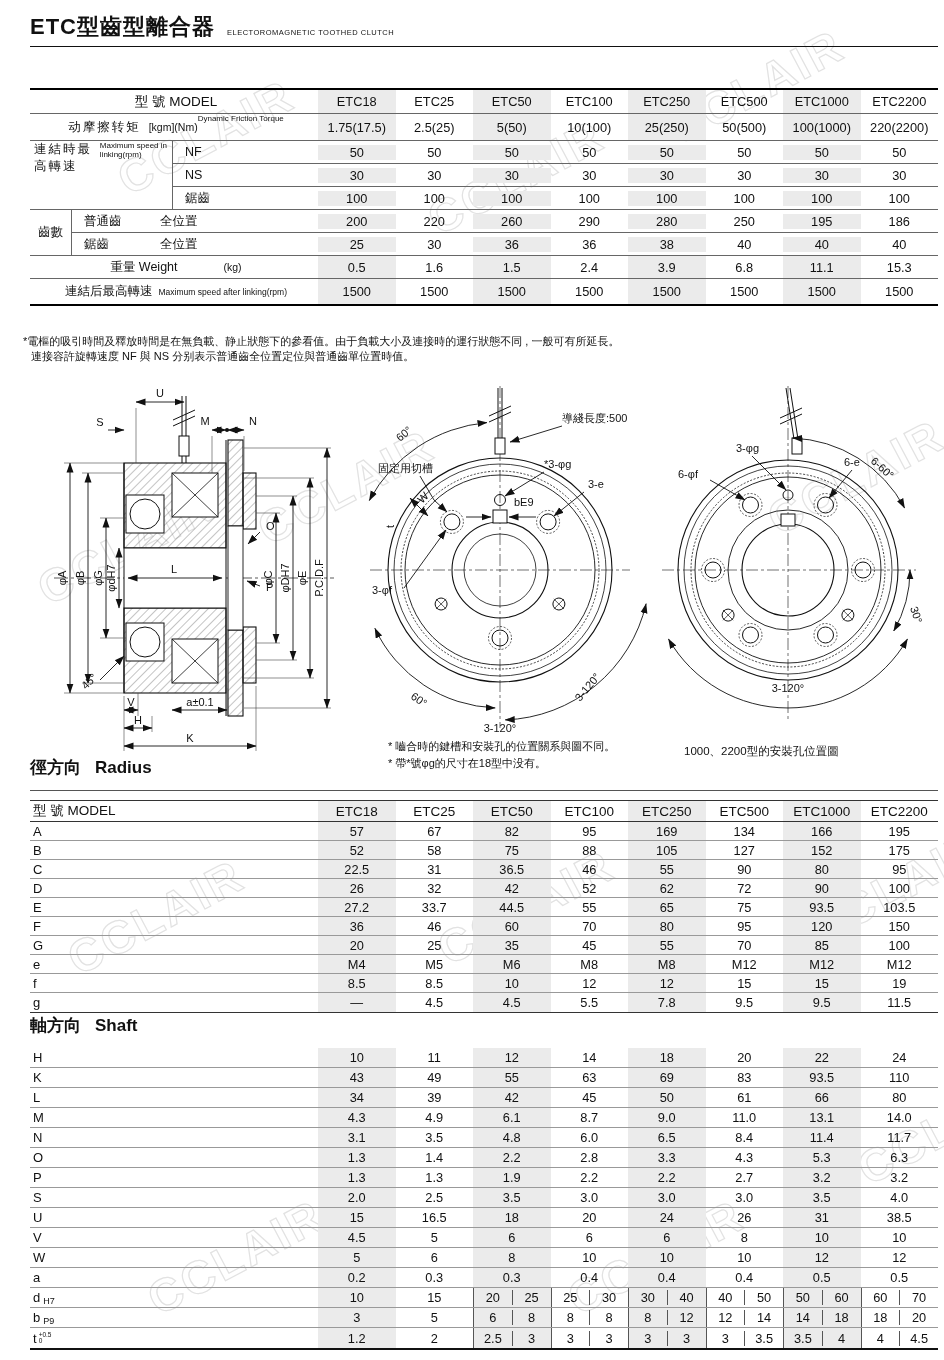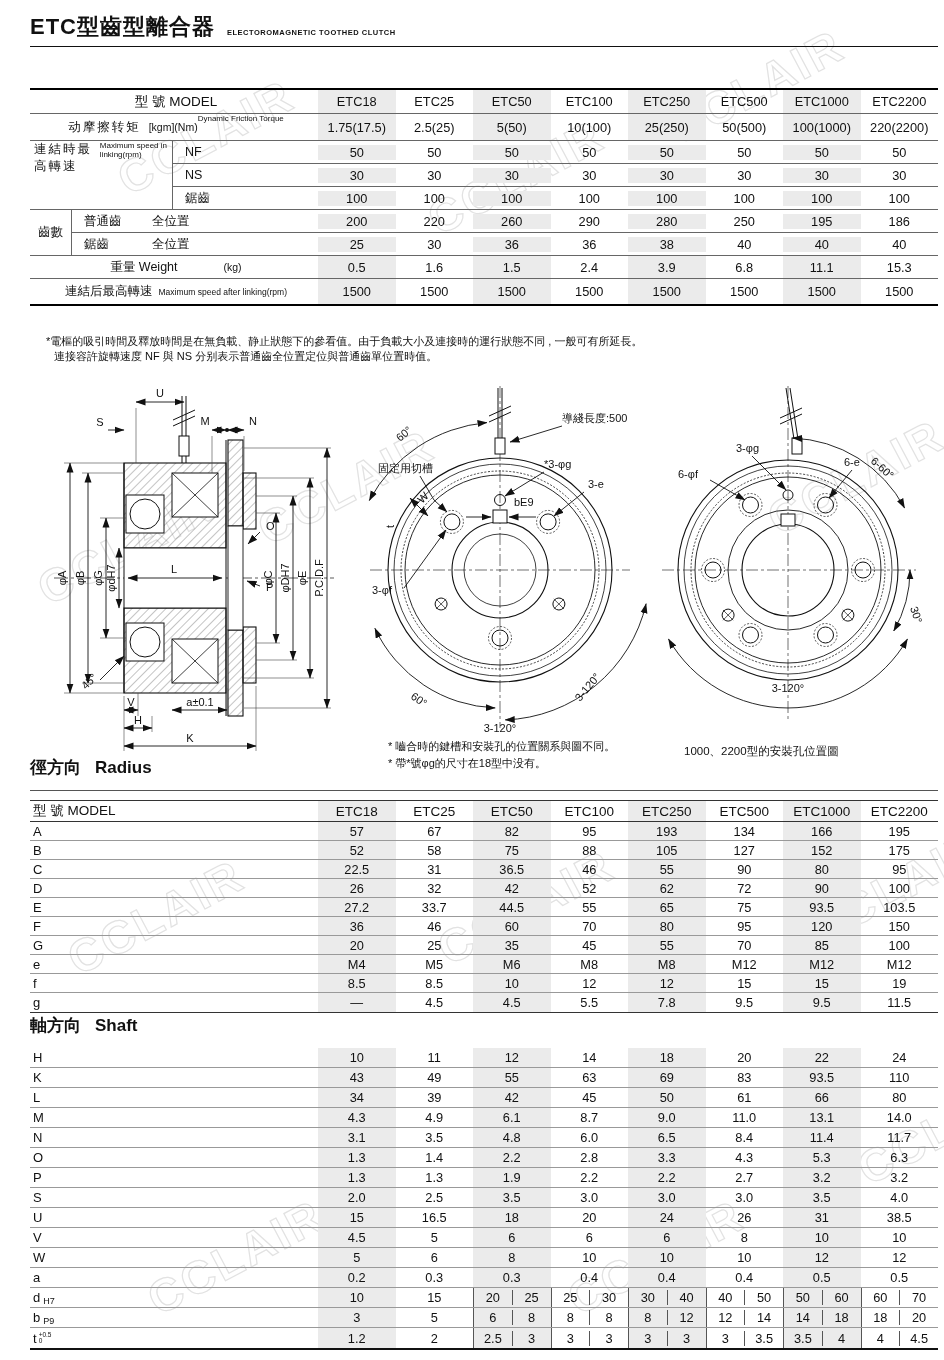--- a/index.html
+++ b/index.html
@@ -5,21 +5,21 @@
   html,body{margin:0;padding:0;background:#fff}
   *{box-sizing:border-box}
   .page{position:relative;width:944px;height:1360px;background:#fff;overflow:hidden;
         font-family:"Liberation Sans","DejaVu Sans",sans-serif;color:#111}
   .wm{position:absolute;font-weight:bold;font-size:46px;letter-spacing:3px;color:transparent;
       -webkit-text-stroke:1.2px #e2e2e2;transform:rotate(-28deg);pointer-events:none;z-index:0;white-space:nowrap}
 
   
   .titlebar{position:absolute;left:30px;top:12px;display:flex;align-items:flex-end;gap:12px}
   .t-zh{font-size:22px;font-weight:bold;letter-spacing:1px}
-  .t-en{font-size:7.5px;font-weight:bold;letter-spacing:.5px;margin-bottom:5px}
+  .t-en{font-size:7.5px;font-weight:normal;letter-spacing:.5px;margin-bottom:5px}
   .titleline{position:absolute;left:30px;top:46px;width:908px;border-top:1.6px solid #111}
 
   
   .spec{position:absolute;left:30px;top:88px;width:908px;border-top:2px solid #000;border-bottom:2px solid #000}
   .srow{display:flex;border-bottom:1px solid #666;align-items:stretch}
   .spec .srow:last-child{border-bottom:none}
   .slabel{width:288px;display:flex;flex-direction:row;justify-content:center;padding-left:4px}
   .slabel.row1{flex-direction:row;align-items:center}
   .mh{font-size:13.5px}
   .vals{display:flex;flex:1}
@@ -33,23 +33,23 @@
   .inl{margin-left:6px;font-size:8.5px}
   .l1{display:flex;align-items:center}
   .glab{width:143px;border-right:1px solid #666;display:flex;flex-direction:row;justify-content:center;padding-left:4px}
   .glab2{width:42px;border-right:1px solid #666;display:flex;align-items:center;justify-content:center}
   .gbody{flex:1;display:flex;flex-direction:column}
   .sub{display:flex;flex:1;border-bottom:1px solid #666;align-items:center}
   .sub.last{border-bottom:none}
   .sl2{width:145px;display:flex;align-items:center;padding-left:12px;font-size:12.5px}
   .sl2.t{width:246px}
   .tn{width:62px}
-  .tp{margin-left:6px}
-
-  .notes{position:absolute;left:46px;top:334px;font-size:11px;line-height:15px;z-index:1}
+  .tp{margin-left:14px}
+
+  .notes{position:absolute;left:23px;top:334px;font-size:11px;line-height:15px;z-index:1}
   .notes .n2{padding-left:8px}
 
   
   .sechead{position:absolute;left:30px;font-weight:bold;font-size:17px;display:flex;gap:14px;align-items:baseline;z-index:1}
   .secline{position:absolute;left:30px;width:908px;border-top:1.2px solid #555;z-index:1}
 
   
   .dim{position:absolute;left:30px;width:908px;z-index:1}
   .dim.radius{border-bottom:1.5px solid #333}
   .dim.shaft{border-bottom:2px solid #111}
@@ -557,21 +557,21 @@
     </div>
     <div class="dbody">
         <div class="drow">
           <div class="dlabel">
             <span>A</span>
           </div>
           <div class="vc shade">57</div>
           <div class="vc">67</div>
           <div class="vc shade">82</div>
           <div class="vc">95</div>
-          <div class="vc shade">193</div>
+          <div class="vc shade">169</div>
           <div class="vc">134</div>
           <div class="vc shade">166</div>
           <div class="vc">195</div>
         </div>
         <div class="drow">
           <div class="dlabel">
             <span>B</span>
           </div>
           <div class="vc shade">52</div>
           <div class="vc">58</div>

